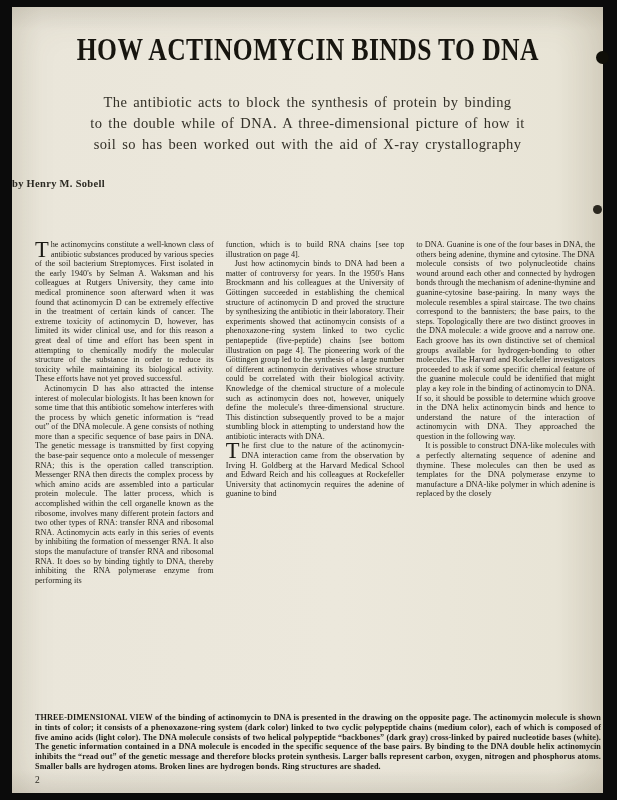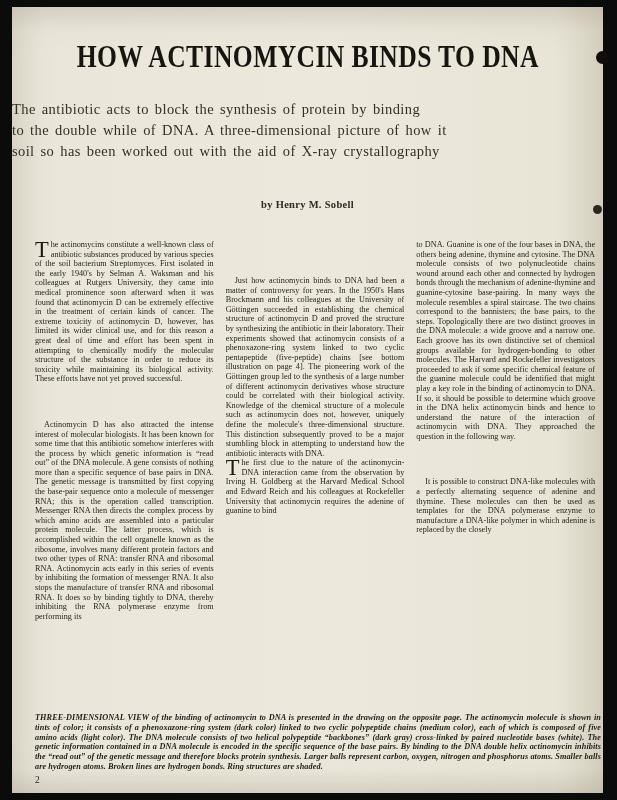--- a/index.html
+++ b/index.html
@@ -11,59 +11,59 @@
     font-family: "Liberation Serif", serif;
   }
   .paper {
     position: absolute; left: 12px; top: 7px;
     width: 591px; height: 786px;
     background:
       linear-gradient(180deg, rgba(60,50,30,0.07) 0, rgba(0,0,0,0) 3%, rgba(0,0,0,0) 97%, rgba(60,50,30,0.08) 100%),
       linear-gradient(90deg, #e2ded0 0, #eae6da 5%, #ece8dc 55%, #e8e4d6 92%, #dcd7c7 100%);
     box-shadow: inset 0 0 45px rgba(90,80,55,0.14);
   }
-  .title-wrap { padding-top: 31px; text-align: center; }
+  .title-wrap { padding-top: 24px; text-align: center; }
   .title {
     margin: 0; display: inline-block;
     font-size: 32px; font-weight: bold; color: #17150f;
     white-space: nowrap; letter-spacing: 0.5px;
     transform: scaleX(0.80); transform-origin: 50% 50%;
   }
   .subtitle {
-    margin-top: 24px; 
+    margin-top: 24px; text-align: center;
     font-size: 14.5px; line-height: 21px; color: #333027;
     letter-spacing: 0.4px; word-spacing: 2px;
   }
   .byline {
-    margin-top: 37px; text-align: center;
+    margin-top: 23px; text-align: left;
     font-size: 10.5px; font-weight: bold; color: #2b2922;
     letter-spacing: 0.3px;
   }
   .columns {
     position: absolute; left: 23px; top: 233px;
     width: 560px; height: 465px;
     display: flex; gap: 12px; overflow: hidden;
   }
   .col {
     flex: 1 1 0;
     text-align: justify;
     font-size: 8.2px; line-height: 9.6px; color: #26241d;
   }
   .col p { margin: 0; }
-  .col p.ind { text-indent: 9px; margin-top: 36px; }
+  .col p.ind { text-indent: 9px; }
   .dropcap {
     float: left;
     font-size: 22.5px; line-height: 17.5px;
     padding: 1px 2px 0 0; color: #1c1a14;
   }
   .caption {
     position: absolute; left: 23px; top: 706px; width: 566px;
     text-align: justify;
     font-weight: bold; font-size: 8.2px; line-height: 9.8px;
-    color: #1f1d17; letter-spacing: 0.1px; font-style: italic;
+    color: #1f1d17; letter-spacing: 0.1px;
   }
   .page-number {
     position: absolute; left: 23px; top: 768px;
     font-size: 9.5px; color: #2a2821;
   }
   .hole-1 {
     position: absolute; right: -6px; top: 44px;
     width: 13px; height: 13px; border-radius: 50%;
     background: #0f0e08;
   }
@@ -91,20 +91,21 @@
   <div class="byline">by Henry M. Sobell</div>
 
   <div class="columns">
 
     <div class="col">
       <p><span class="dropcap">T</span><span>he actinomycins constitute a well-known class of antibiotic substances produced by various species of the soil bacterium Streptomyces. First isolated in the early 1940's by Selman A. Waksman and his colleagues at Rutgers University, they came into medical prominence soon afterward when it was found that actinomycin D can be extremely effective in the treatment of certain kinds of cancer. The extreme toxicity of actinomycin D, however, has limited its wider clinical use, and for this reason a great deal of time and effort has been spent in attempting to chemically modify the molecular structure of the substance in order to reduce its toxicity while maintaining its biological activity. These efforts have not yet proved successful.</span></p>
       <p class="ind">Actinomycin D has also attracted the intense interest of molecular biologists. It has been known for some time that this antibiotic somehow interferes with the process by which genetic information is “read out” of the DNA molecule. A gene consists of nothing more than a specific sequence of base pairs in DNA. The genetic message is transmitted by first copying the base-pair sequence onto a molecule of messenger RNA; this is the operation called transcription. Messenger RNA then directs the complex process by which amino acids are assembled into a particular protein molecule. The latter process, which is accomplished within the cell organelle known as the ribosome, involves many different protein factors and two other types of RNA: transfer RNA and ribosomal RNA. Actinomycin acts early in this series of events by inhibiting the formation of messenger RNA. It also stops the manufacture of transfer RNA and ribosomal RNA. It does so by binding tightly to DNA, thereby inhibiting the RNA polymerase enzyme from performing its</p>
     </div>
 
     <div class="col">
+      <p>function, which is to build RNA chains [see top illustration on page 4].</p>
       <p class="ind">Just how actinomycin binds to DNA had been a matter of controversy for years. In the 1950's Hans Brockmann and his colleagues at the University of Göttingen succeeded in establishing the chemical structure of actinomycin D and proved the structure by synthesizing the antibiotic in their laboratory. Their experiments showed that actinomycin consists of a phenoxazone-ring system linked to two cyclic pentapeptide (five-peptide) chains [see bottom illustration on page 4]. The pioneering work of the Göttingen group led to the synthesis of a large number of different actinomycin derivatives whose structure could be correlated with their biological activity. Knowledge of the chemical structure of a molecule such as actinomycin does not, however, uniquely define the molecule's three-dimensional structure. This distinction subsequently proved to be a major stumbling block in attempting to understand how the antibiotic interacts with DNA.</p>
       <p><span class="dropcap">T</span><span>he first clue to the nature of the actinomycin-DNA interaction came from the observation by Irving H. Goldberg at the Harvard Medical School and Edward Reich and his colleagues at Rockefeller University that actinomycin requires the adenine of guanine to bind</span></p>
     </div>
 
     <div class="col">
       <p>to DNA. Guanine is one of the four bases in DNA, the others being adenine, thymine and cytosine. The DNA molecule consists of two polynucleotide chains wound around each other and connected by hydrogen bonds through the mechanism of adenine-thymine and guanine-cytosine base-pairing. In many ways the molecule resembles a spiral staircase. The two chains correspond to the bannisters; the base pairs, to the steps. Topologically there are two distinct grooves in the DNA molecule: a wide groove and a narrow one. Each groove has its own distinctive set of chemical groups available for hydrogen-bonding to other molecules. The Harvard and Rockefeller investigators proceeded to ask if some specific chemical feature of the guanine molecule could be identified that might play a key role in the binding of actinomycin to DNA. If so, it should be possible to determine which groove in the DNA helix actinomycin binds and hence to understand the nature of the interaction of actinomycin with DNA. They approached the question in the following way.</p>
       <p class="ind">It is possible to construct DNA-like molecules with a perfectly alternating sequence of adenine and thymine. These molecules can then be used as templates for the DNA polymerase enzyme to manufacture a DNA-like polymer in which adenine is replaced by the closely</p>
     </div>
 
   </div>

